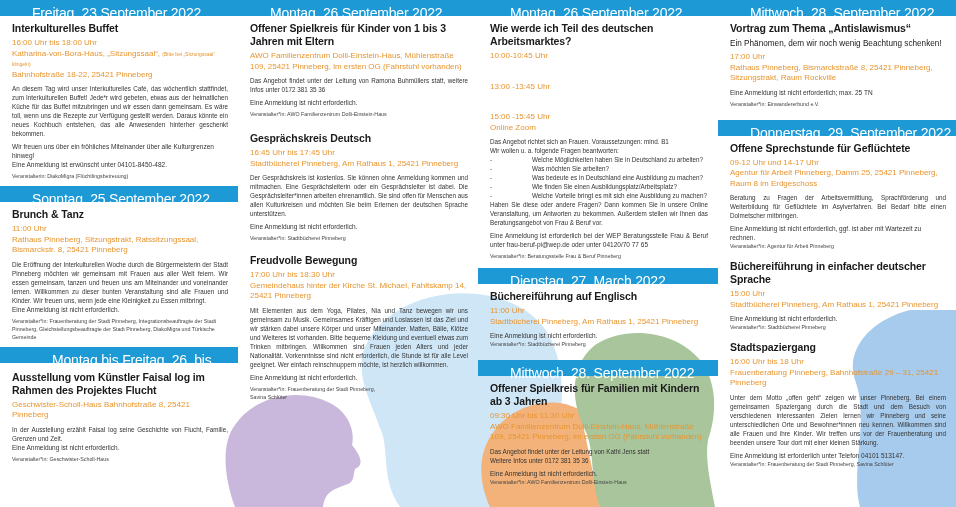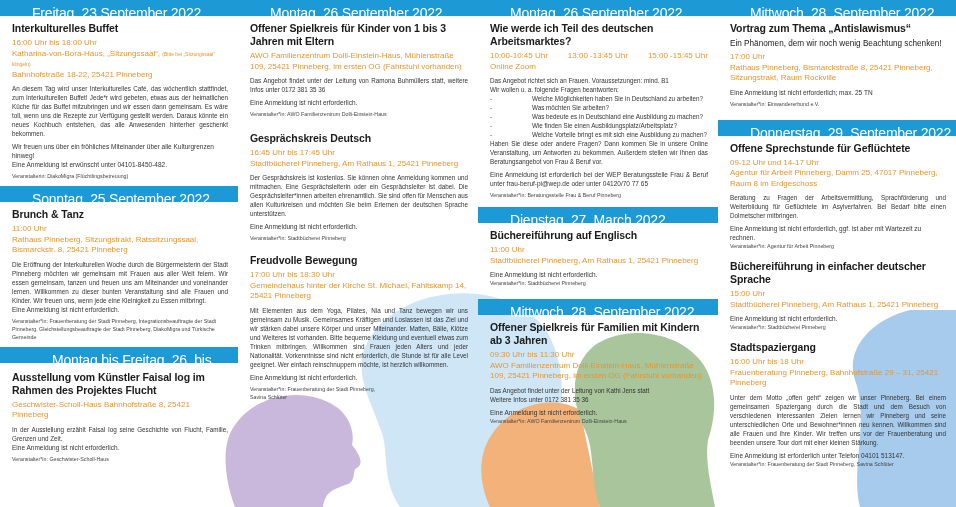--- a/index.html
+++ b/index.html
@@ -15,21 +15,21 @@
     font-family: "Liberation Sans Narrow", "Liberation Sans", sans-serif; letter-spacing: -0.2px;
   }
   .event { padding: 6px 10px 4px 12px; }
   .ev-title { font-weight: bold; font-size: 10.5px; line-height: 13px; color: #1a1a1a; margin-bottom: 3px; letter-spacing: -0.1px; }
   .ev-sub { font-weight: normal; font-size: 8.2px; line-height: 11px; color: #1a1a1a; margin-bottom: 3px; }
   .ev-time, .ev-place { color: #e8952f; font-size: 8px; line-height: 10.5px; }
   .ev-place .small { font-size: 5px; }
   .ev-desc { font-size: 6.3px; line-height: 9px; color: #333; margin-top: 4px; text-align: justify; }
   .ev-note { font-size: 6.5px; line-height: 9px; color: #333; margin-top: 4px; }
   .ev-org { font-size: 5.3px; line-height: 8px; color: #444; margin-top: 3px; }
-  .times-row { display: flex; gap: 20px; }
+  .times-row { display: flex; gap: 20px; flex-direction: column; }
   .qlist { list-style: none; }
   .qlist li { display: flex; }
   .qlist li .dash { width: 42px; flex: none; }
 </style>
 </head>
 <body>
 
 <svg class="bg-shape" style="left:205px;top:385px;" width="200" height="122" viewBox="0 0 200 122">
   <path d="M30,122 C20,95 15,60 30,40 C50,10 95,2 125,18 C145,28 150,48 147,60 C155,70 160,80 150,84 C148,90 150,98 140,100 C130,104 120,106 118,122 Z" fill="#c9b8dc"></path>
 </svg>
@@ -175,21 +175,21 @@
     <div class="ev-time">17:00 Uhr</div>
     <div class="ev-place">Rathaus Pinneberg, Bismarckstraße 8, 25421 Pinneberg, Sitzungstrakt, Raum Rockville</div>
     <div class="ev-note">Eine Anmeldung ist nicht erforderlich; max. 25 TN</div>
     <div class="ev-org">Veranstalter*in: Einwandererbund e.V.</div>
   </div>
 
   <div class="day-bar" style="margin-top:8px">Donnerstag, 29. September 2022</div>
   <div class="event">
     <div class="ev-title">Offene Sprechstunde für Geflüchtete</div>
     <div class="ev-time">09-12 Uhr und 14-17 Uhr</div>
-    <div class="ev-place">Agentur für Arbeit Pinneberg, Damm 25, 47017 Pinneberg, Raum 8 im Erdgeschoss</div>
+    <div class="ev-place">Agentur für Arbeit Pinneberg, Damm 25, 25421 Pinneberg, Raum 8 im Erdgeschoss</div>
     <div class="ev-desc">Beratung zu Fragen der Arbeitsvermittlung, Sprachförderung und Weiterbildung für Geflüchtete im Asylverfahren. Bei Bedarf bitte einen Dolmetscher mitbringen.</div>
     <div class="ev-note">Eine Anmeldung ist nicht erforderlich, ggf. ist aber mit Wartezeit zu rechnen.</div>
     <div class="ev-org" style="margin-top:0">Veranstalter*in: Agentur für Arbeit Pinneberg</div>
   </div>
   <div class="event">
     <div class="ev-title">Büchereiführung in einfacher deutscher Sprache</div>
     <div class="ev-time">15:00 Uhr</div>
     <div class="ev-place">Stadtbücherei Pinneberg, Am Rathaus 1, 25421 Pinneberg</div>
     <div class="ev-note">Eine Anmeldung ist nicht erforderlich.</div>
     <div class="ev-org" style="margin-top:0">Veranstalter*in: Stadtbücherei Pinneberg</div>

